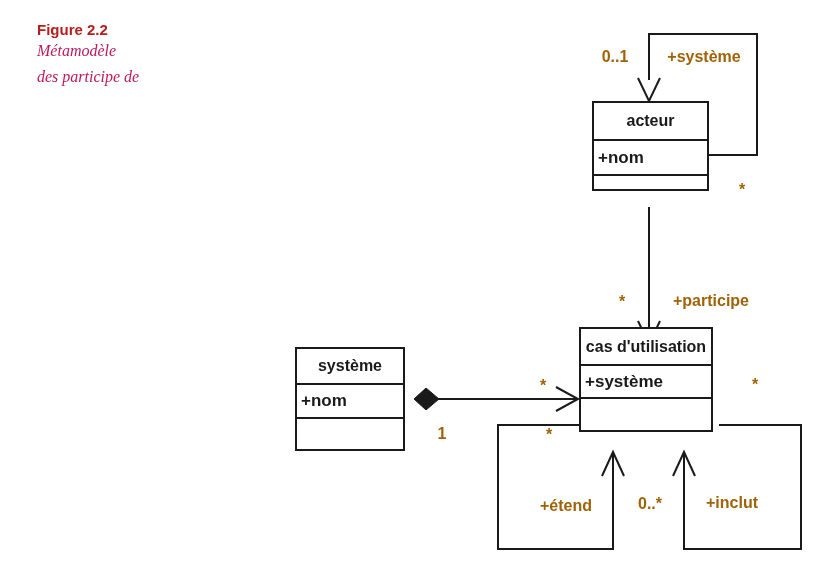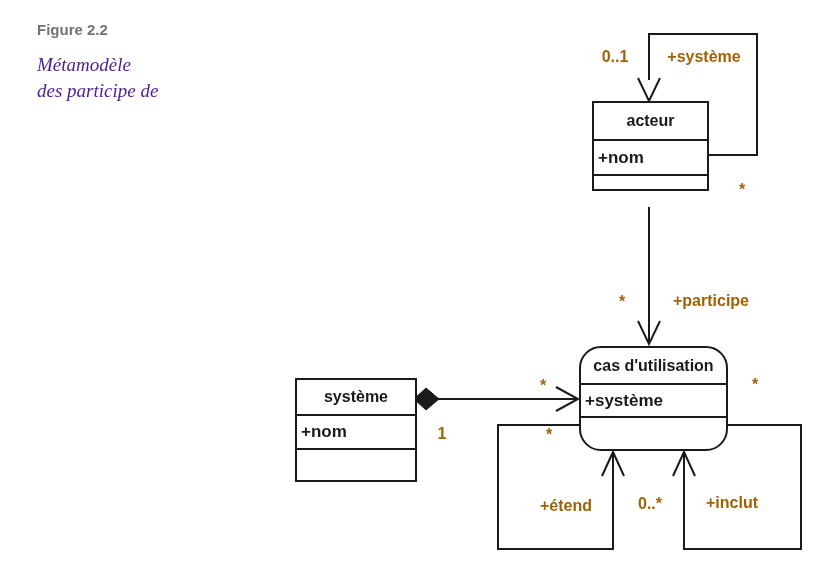--- a/index.html
+++ b/index.html
@@ -11,26 +11,26 @@
     height: 587px;
     background: #ffffff;
     font-family: "Liberation Sans", sans-serif;
     color: var(--ink);
     overflow: hidden;
   }
   
   .caption { position: absolute; left: 37px; top: 21px; }
   .fig-label {
     font-family: "Liberation Sans", sans-serif;
-    font-weight: bold; font-size: 15px; color: #737373;
-    margin-bottom: 14px; letter-spacing: 0px;
+    font-weight: bold; font-size: 15px; color: #b91c1c;
+    letter-spacing: 0px;
   }
   .fig-line {
     font-family: "Liberation Serif", serif;
-    font-style: italic; font-size: 19px; line-height: 26px; color: #4c1d95;
+    font-style: italic; font-size: 16px; line-height: 26px; color: #be185d;
   }
   
   #wires { position: absolute; left: 0; top: 0; width: 835px; height: 587px; }
   #wires .stroke { stroke: var(--ink); stroke-width: 2; fill: none; }
   #wires .fill { fill: var(--ink); stroke: var(--ink); stroke-width: 1; }
   
   .uml-class {
     position: absolute;
     border: 2px solid var(--ink);
     background: #ffffff;
@@ -44,24 +44,24 @@
   .c-attr {
     border-bottom: 2px solid var(--ink);
     display: flex; align-items: center;
     padding-left: 4px;
     font-size: 17px; font-weight: 600; white-space: nowrap;
   }
   .c-ops { flex: 1; }
   .cls-acteur  { left: 592px; top: 101px; width: 117px; height: 90px; }
   .cls-acteur .c-title { height: 38px; }
   .cls-acteur .c-attr  { height: 35px; }
-  .cls-systeme { left: 295px; top: 347px; width: 122px; height: 104px; margin-top: 31px; }
+  .cls-systeme { left: 295px; top: 347px; width: 110px; height: 104px; }
   .cls-systeme .c-title { height: 36px; }
   .cls-systeme .c-attr  { height: 34px; }
-  .cls-cas     { left: 579px; top: 346px; width: 149px; height: 105px; border-radius: 22px; }
+  .cls-cas     { left: 579px; top: 327px; width: 134px; height: 105px; }
   .cls-cas .c-title { height: 37px; }
   .cls-cas .c-attr  { height: 33px; }
   
   .lbl {
     position: absolute;
     transform: translate(-50%, -50%);
     font-size: 16px; font-weight: 600;
     white-space: nowrap; color: #a16207;
   }
   .lbl-star { font-size: 16px; }

